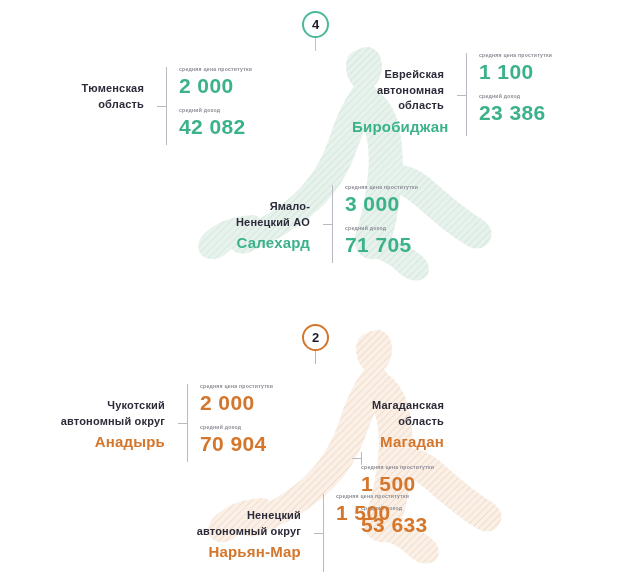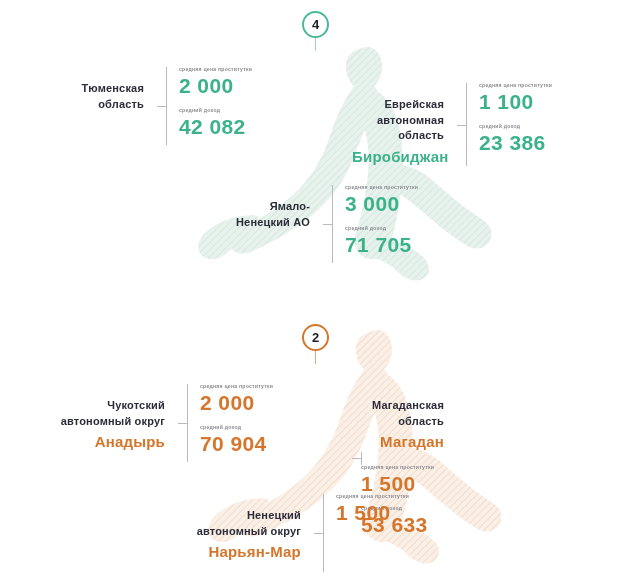--- a/index.html
+++ b/index.html
@@ -162,21 +162,21 @@
     font-size: 21px;
     font-weight: bold;
     color: #3cb28c;
     line-height: 1.05;
     letter-spacing: 0.4px;
   }
   .value-number.orange { color: #d4762c; }
 
   
   #block-tyumen      { left: 58px;  top: 67px;  }
-  #block-birobidzhan { left: 352px; top: 83px;  }
+  #block-birobidzhan { left: 352px; top: 53px;  }
   #block-salekhard   { left: 200px; top: 185px; }
   
   #block-anadyr      { left: 55px;  top: 76px;  }
   #block-magadan     { left: 352px; top: 76px; flex-direction: column;  }
   #block-naryanmar   { left: 186px; top: 186px; }
 
   #block-tyumen .block-names      { width: 86px; }
   #block-birobidzhan .block-names { width: 92px; }
   #block-salekhard .block-names   { width: 110px; }
   #block-anadyr .block-names      { width: 110px; }
@@ -268,20 +268,21 @@
           <div class="value-caption">средний доход</div>
           <div class="value-number">23 386</div>
         </div>
       </div>
     </div>
 
     <div class="block" id="block-salekhard">
       <div class="block-names">
         <div class="region-name">Ямало-
 Ненецкий АО</div>
+        <div class="city-name">Салехард</div>
       </div>
       <div class="divider">
         <div class="divider-v"></div>
         <div class="divider-tick"></div>
       </div>
       <div class="block-values">
         <div class="value-group">
           <div class="value-caption">средняя цена проститутки</div>
           <div class="value-number">3 000</div>
         </div>

